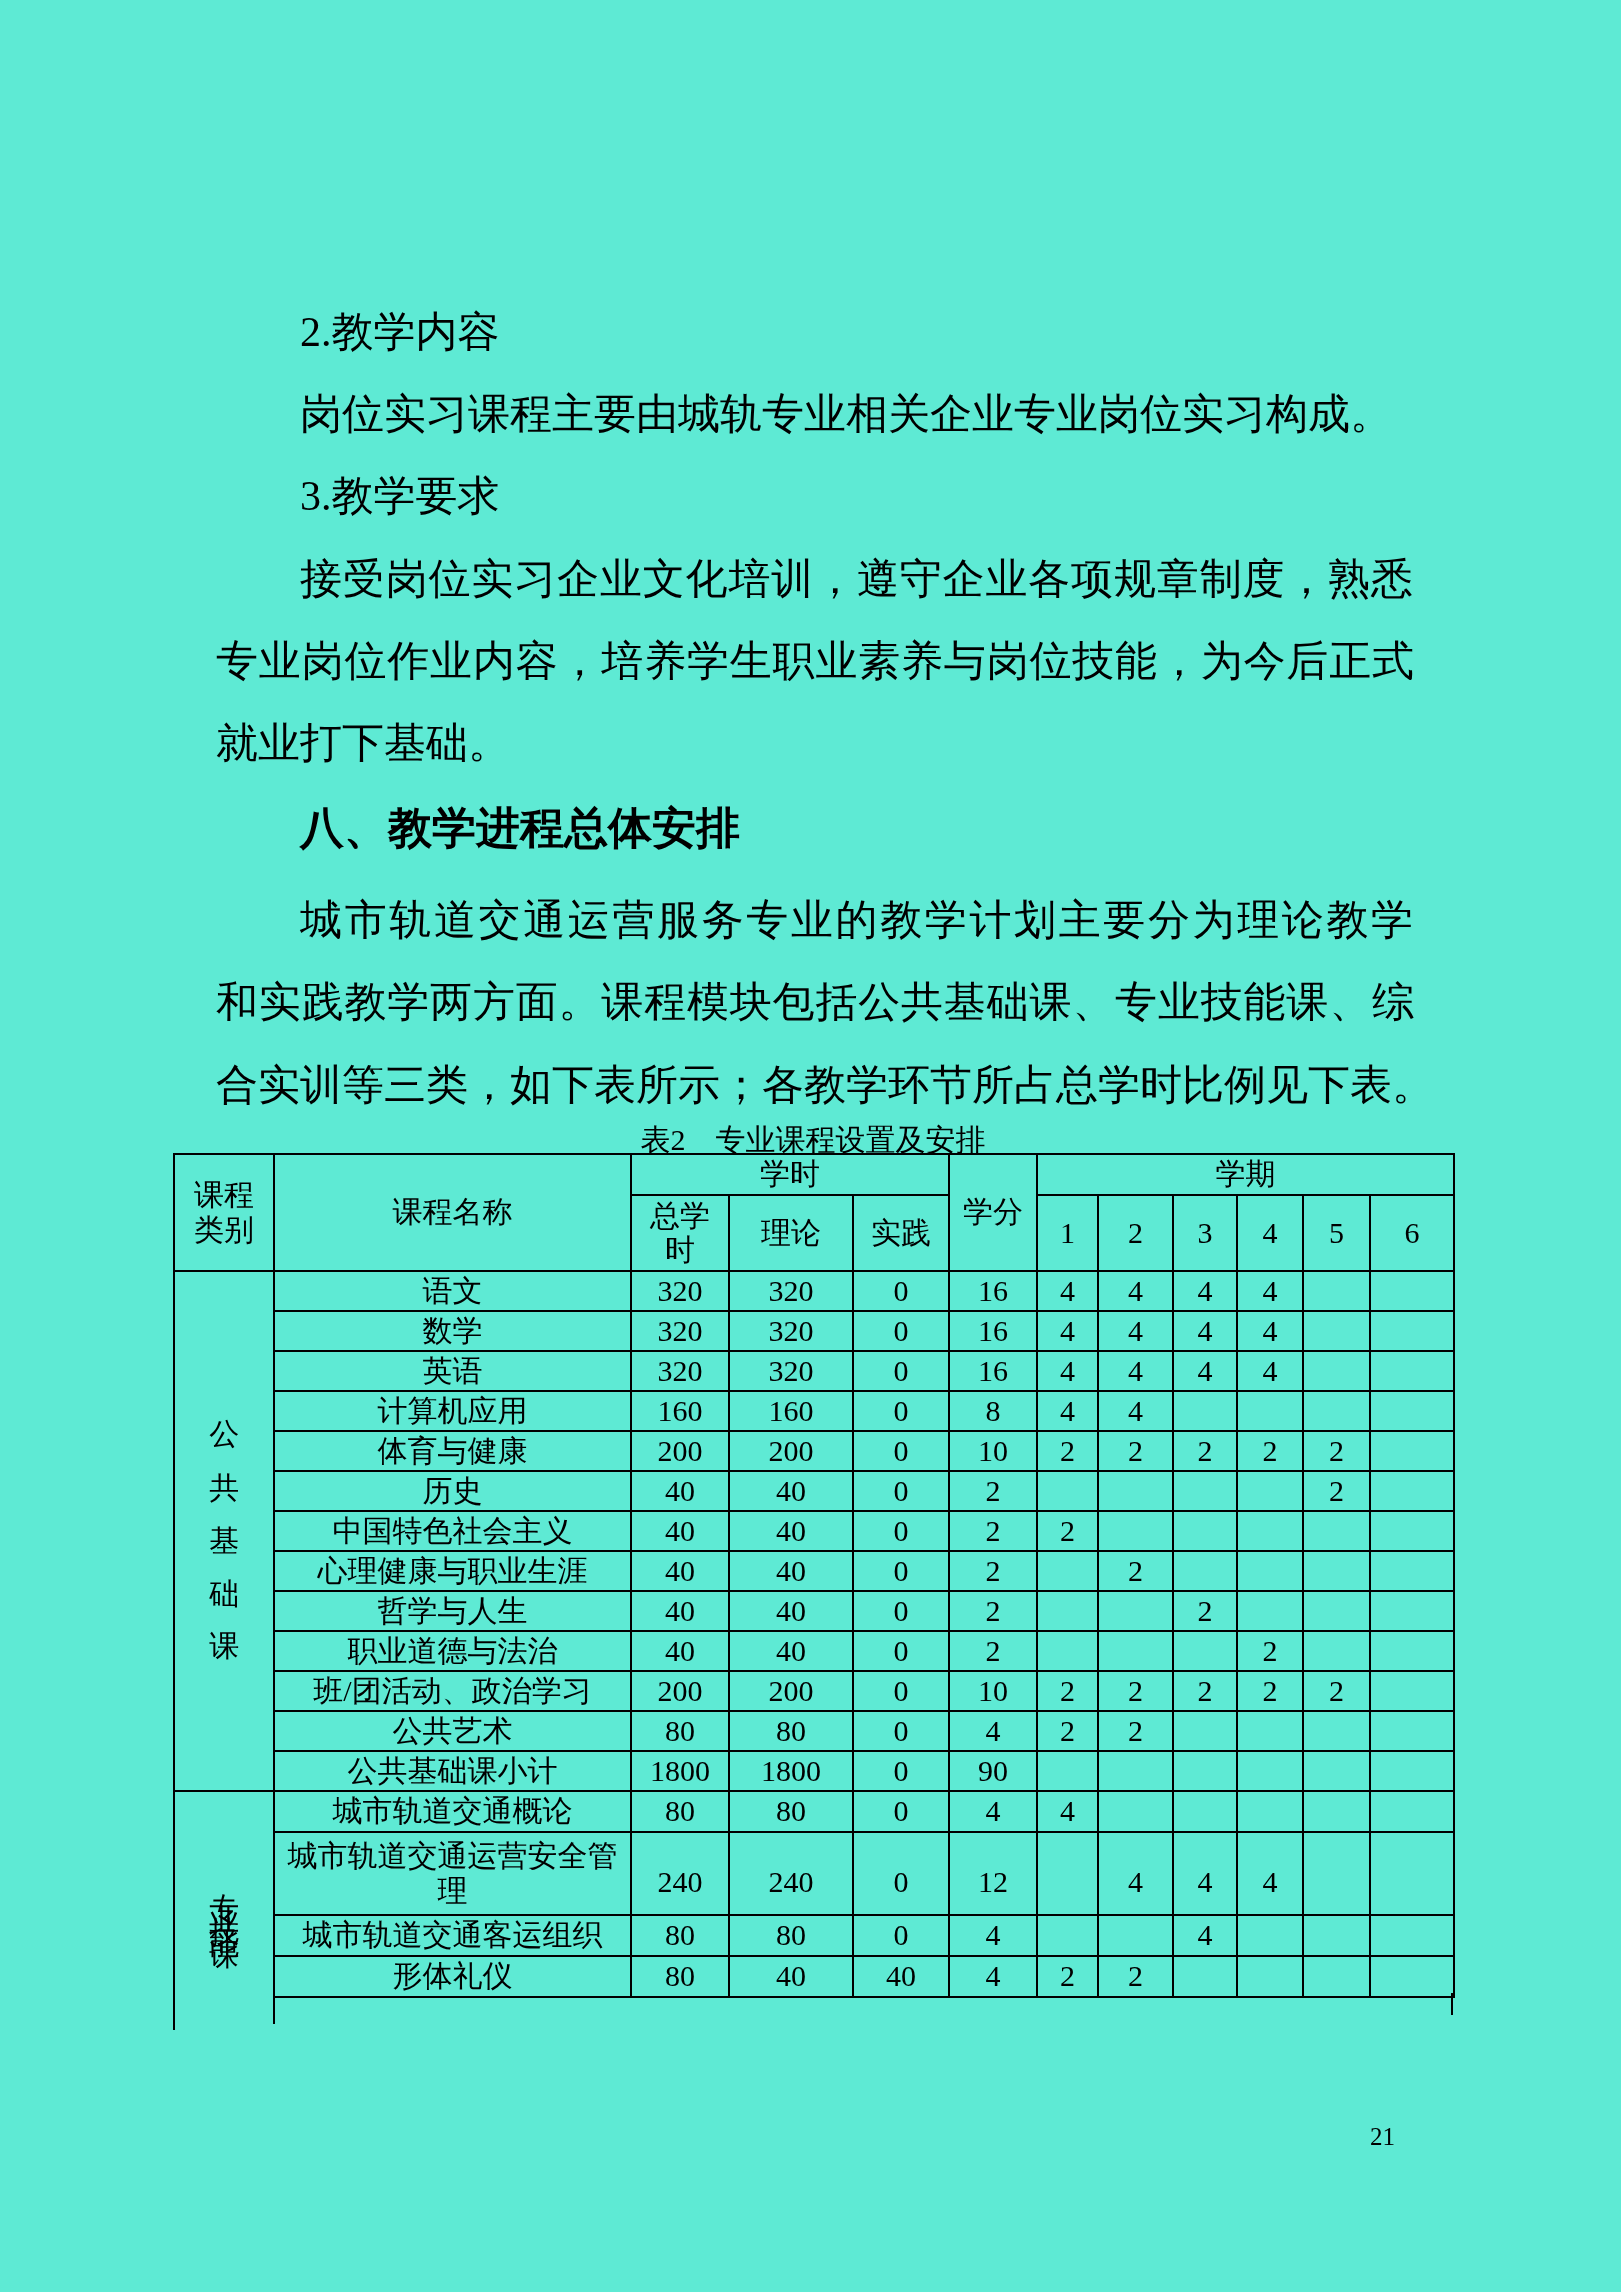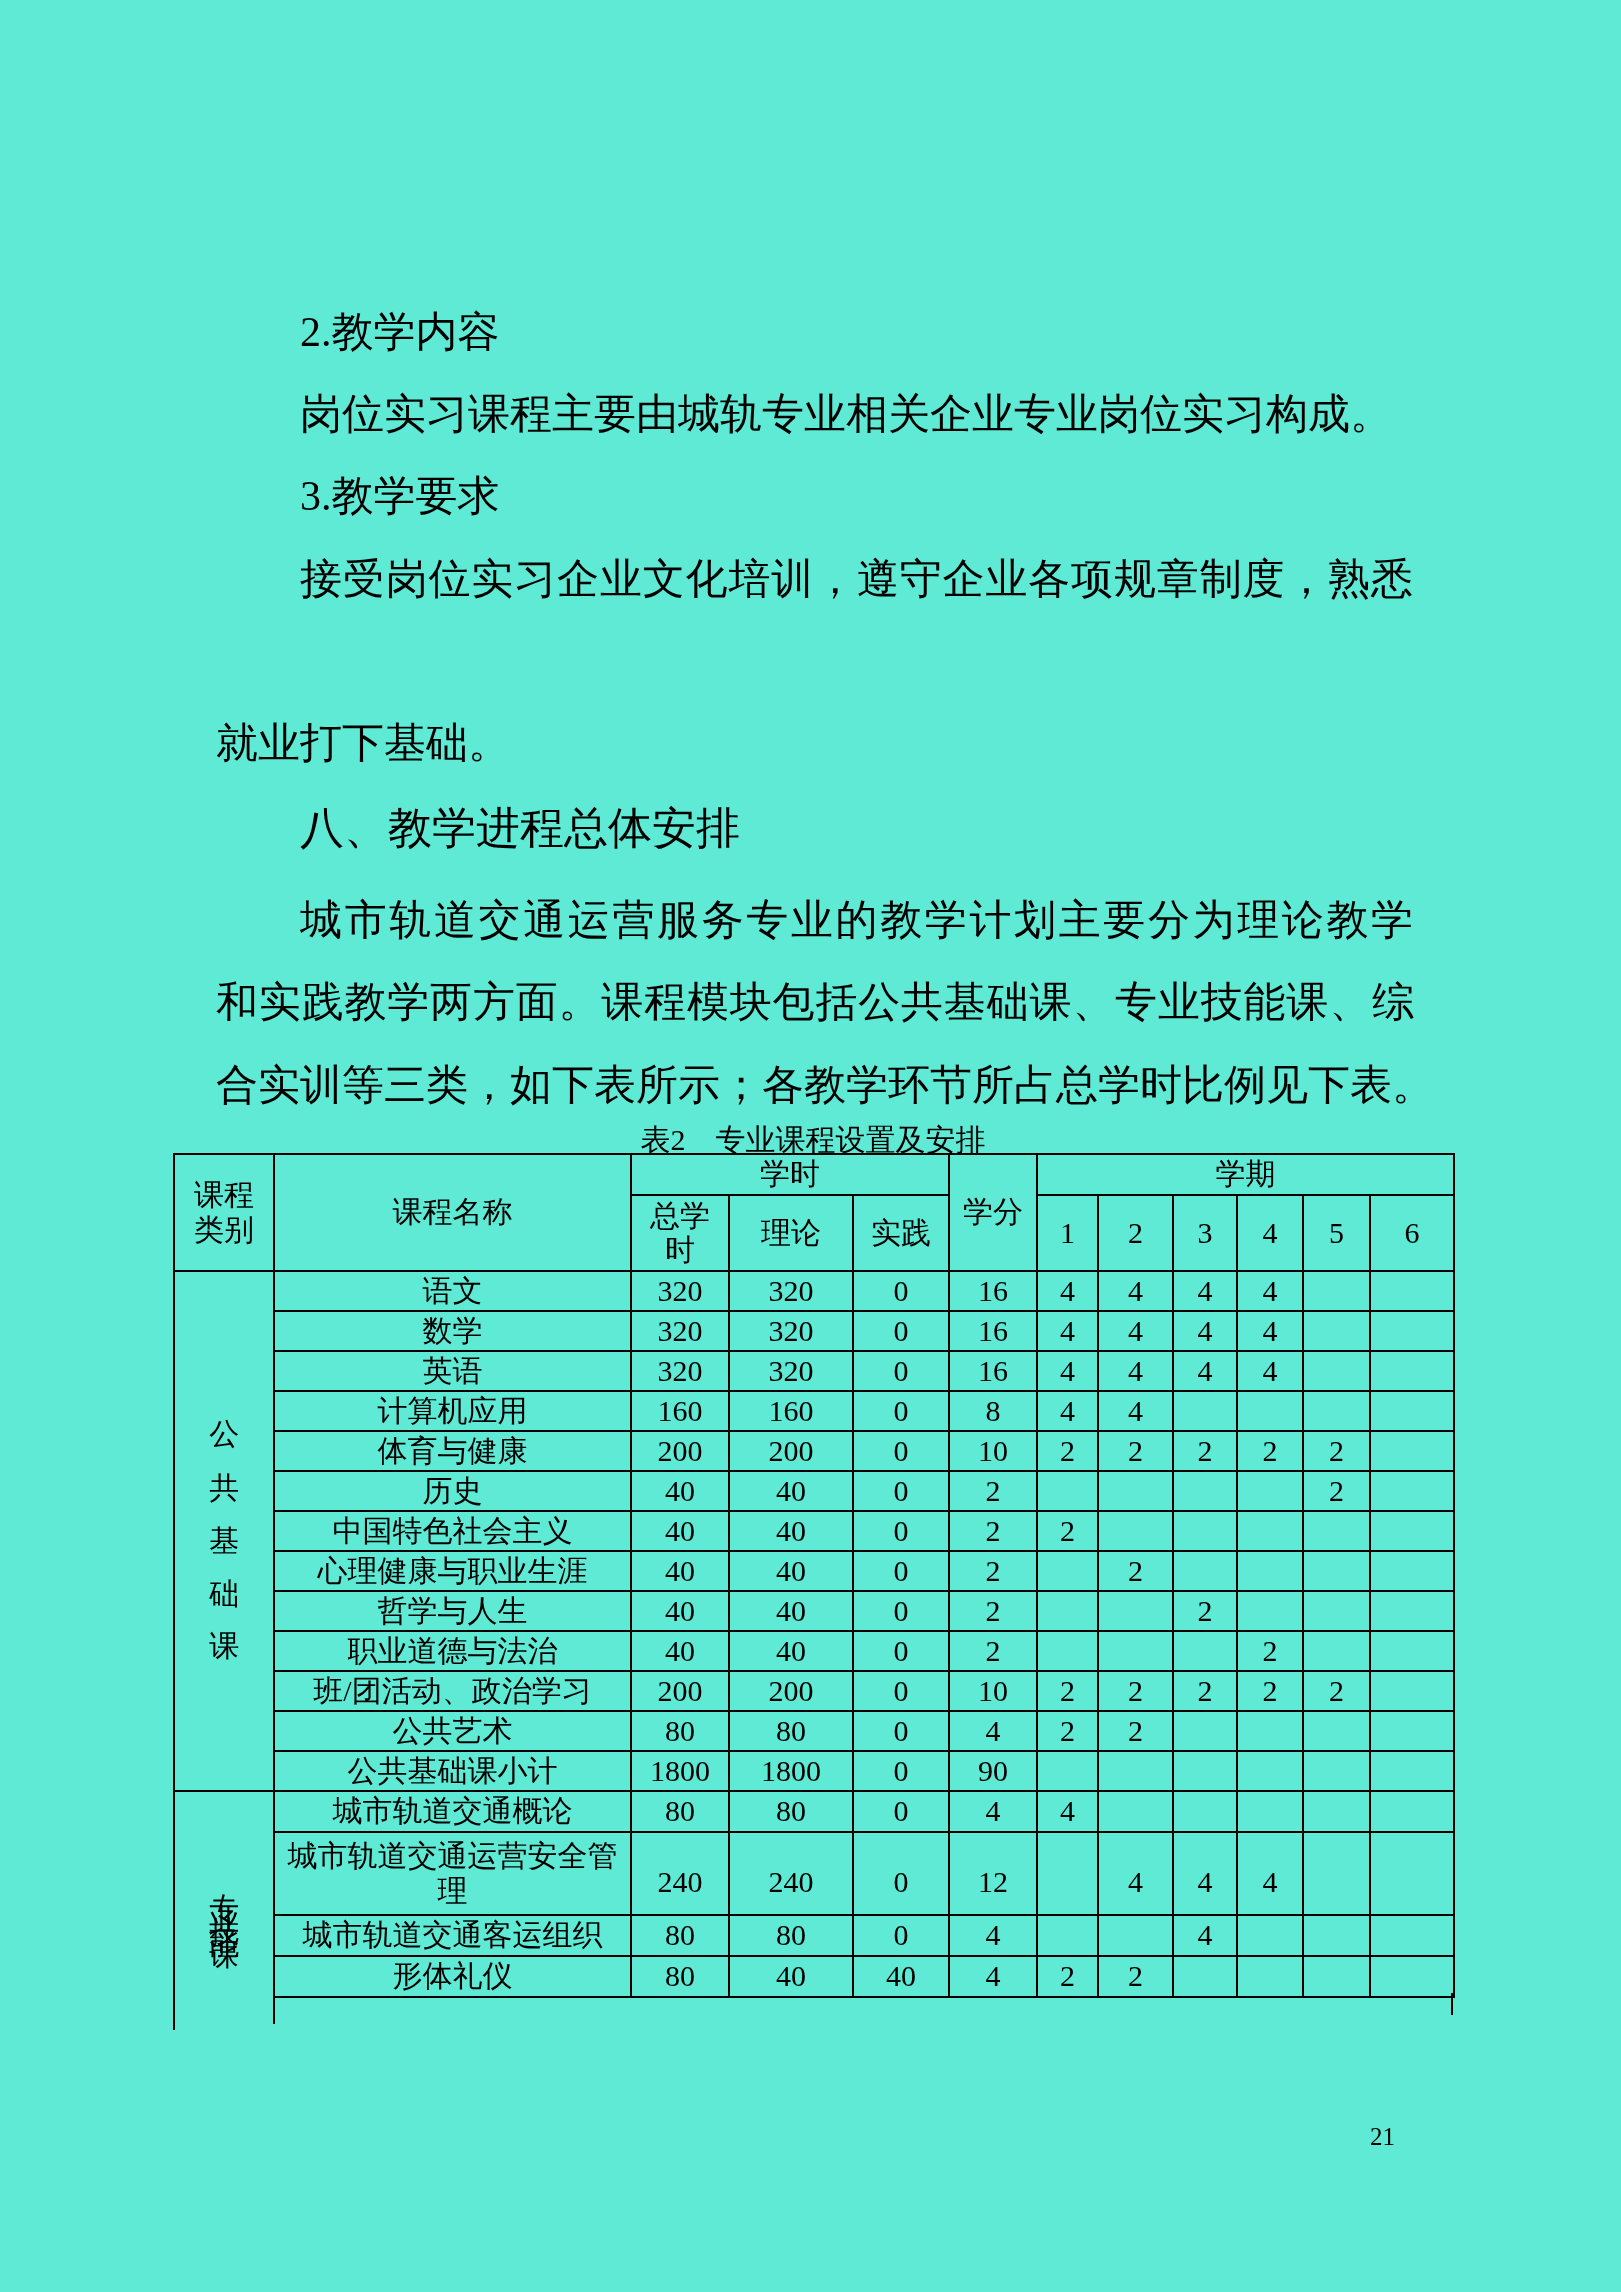--- a/index.html
+++ b/index.html
@@ -13,21 +13,21 @@
   .l0{left:300px;top:306px}
   .l1{left:300px;top:388px}
   .l2{left:300px;top:470px}
   .l3{left:300px;top:553px;width:1113px}
   .l4{left:216px;top:635px;width:1198px}
   .l5{left:216px;top:717px}
   .l6{left:300px;top:800px}
   .l7{left:300px;top:894px;width:1113px}
   .l8{left:216px;top:976px;width:1198px}
   .l9{left:216px;top:1059px;width:1198px}
-  .heading{font-family:"Liberation Sans","DejaVu Sans",sans-serif;font-weight:400;font-size:44px;}
+  .heading{font-family:"Liberation Sans","DejaVu Sans",sans-serif;font-weight:700;font-size:44px;}
 
   .caption{position:absolute;left:173px;top:1120px;width:1280px;text-align:center;
     font-size:30px;white-space:nowrap;}
 
   .tablewrap{position:absolute;left:173px;top:1153px;}
   table{border-collapse:collapse;table-layout:fixed;width:1280px;border:2.9px solid #000;
     font-family:"Liberation Serif","DejaVu Serif",serif;}
   th,td{border:2px solid #000;padding:0;font-size:30px;line-height:1.15;
     text-align:center;vertical-align:middle;overflow:visible;}
   th{font-weight:normal;white-space:pre-line;}
@@ -57,20 +57,21 @@
 </style>
 </head>
 <body>
 
 <div class="page">
 
   <div class="tl l0">2.教学内容</div>
   <div class="tl l1">岗位实习课程主要由城轨专业相关企业专业岗位实习构成。</div>
   <div class="tl l2">3.教学要求</div>
   <div class="tl l3 just">接受岗位实习企业文化培训，遵守企业各项规章制度，熟悉</div>
+  <div class="tl l4 just">专业岗位作业内容，培养学生职业素养与岗位技能，为今后正式</div>
   <div class="tl l5">就业打下基础。</div>
   <div class="tl l6 heading">八、教学进程总体安排</div>
   <div class="tl l7 just">城市轨道交通运营服务专业的教学计划主要分为理论教学</div>
   <div class="tl l8 just">和实践教学两方面。课程模块包括公共基础课、专业技能课、综</div>
   <div class="tl l9 just">合实训等三类，如下表所示；各教学环节所占总学时比例见下表。</div>
 
   <div class="caption">表2　专业课程设置及安排</div>
 
   <div class="tablewrap">
     <table>

